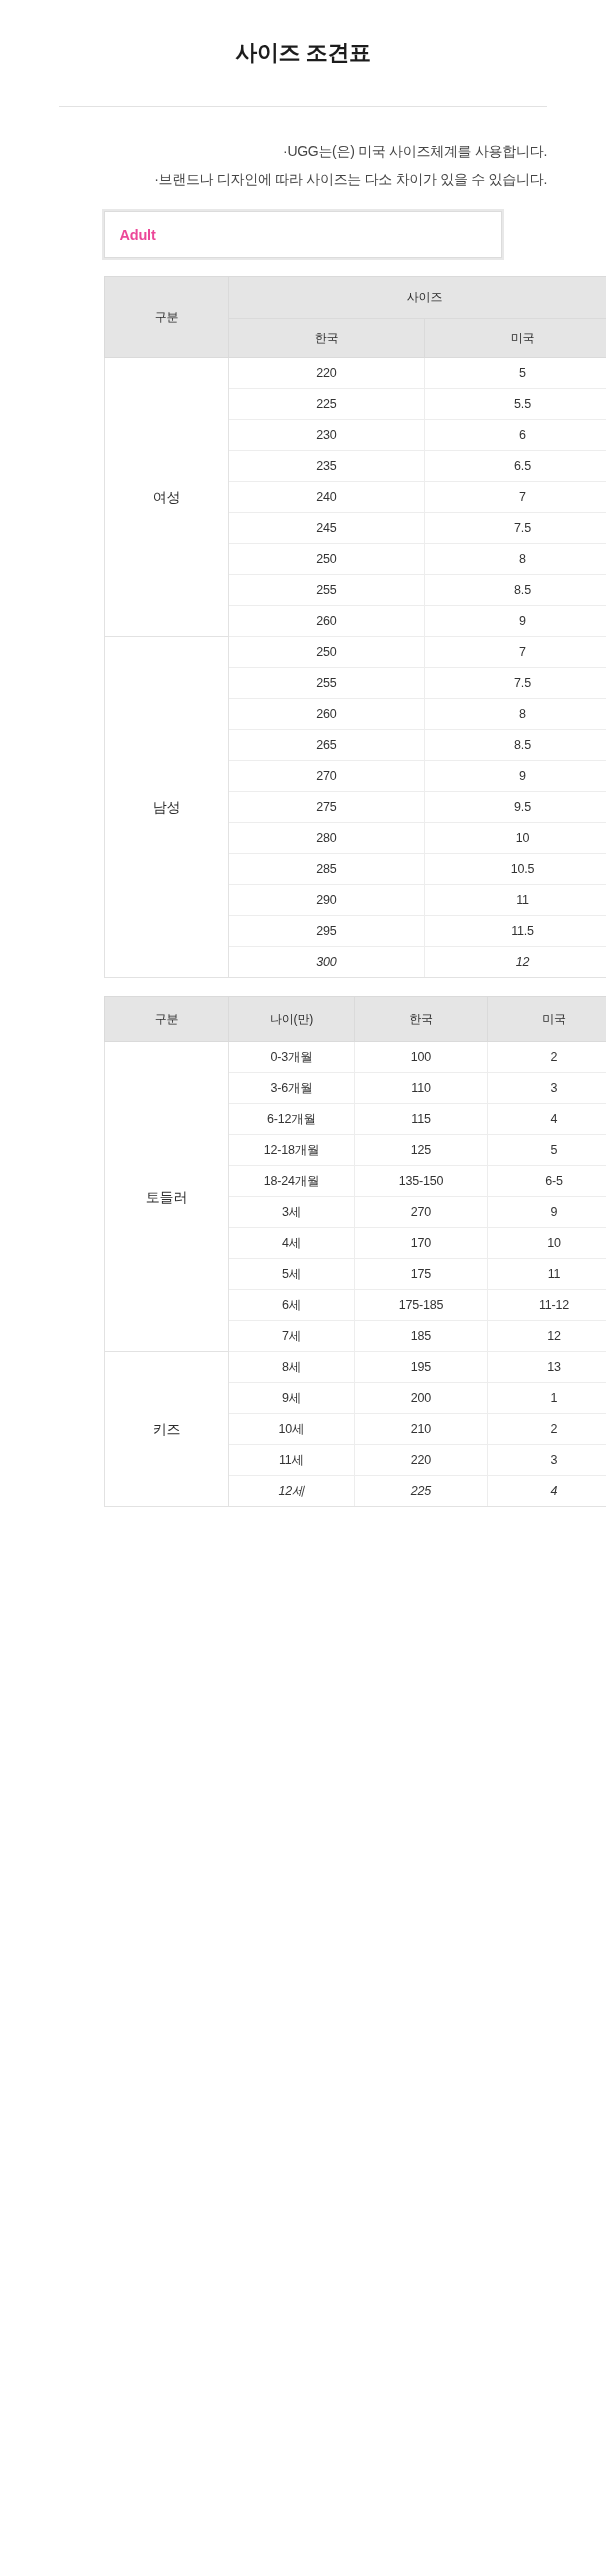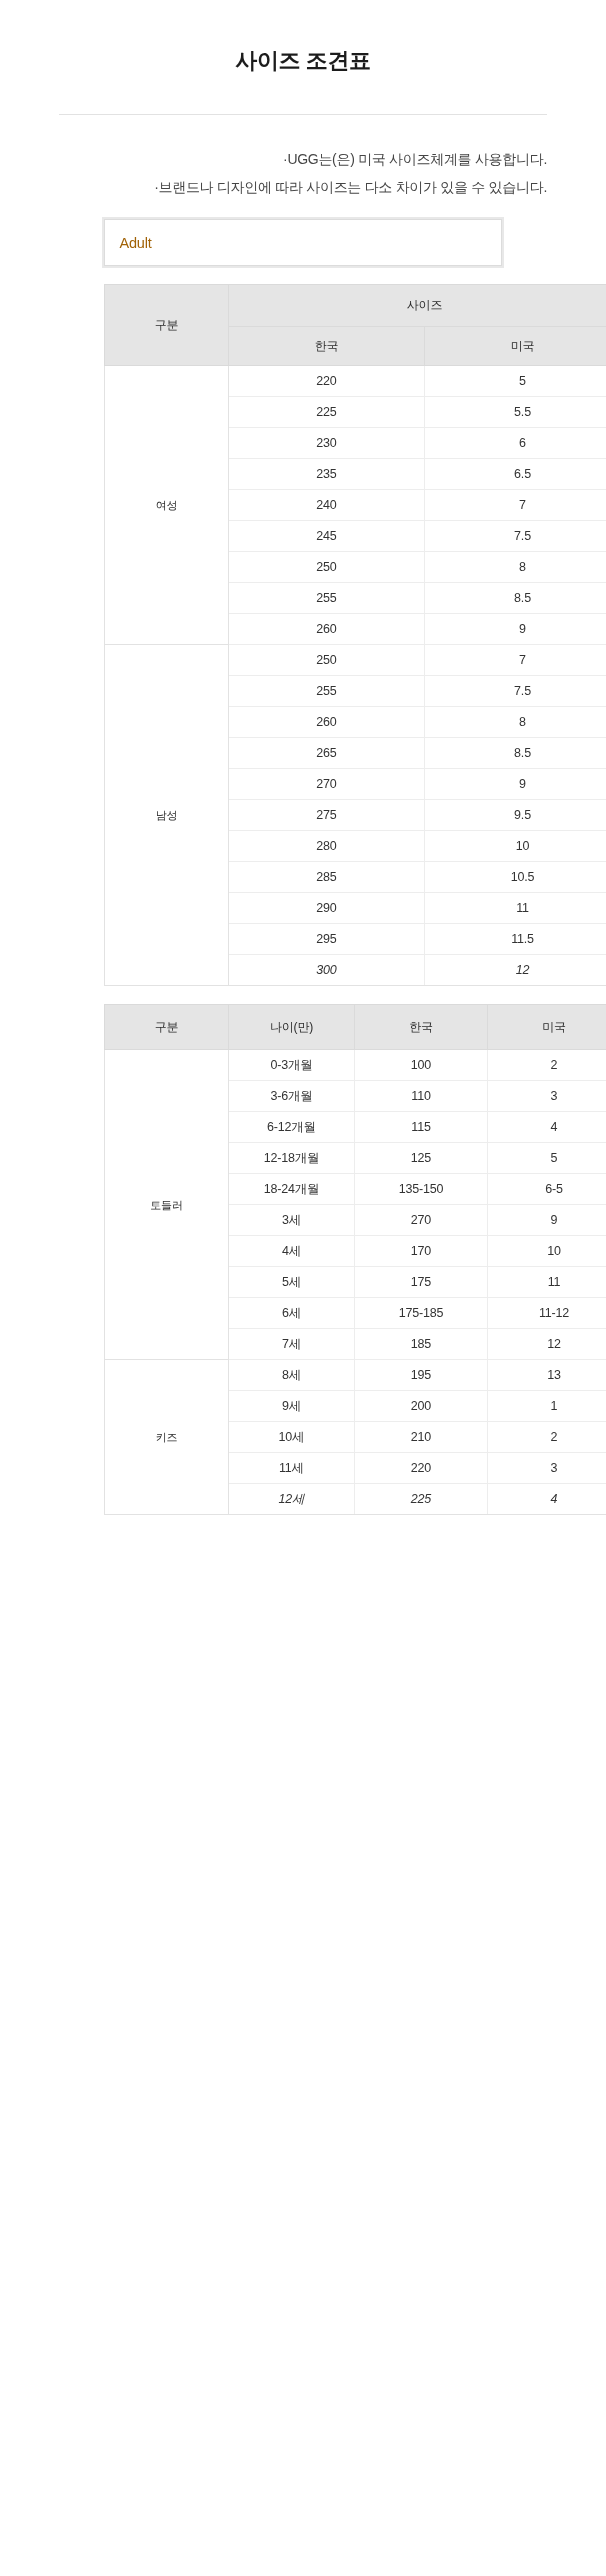--- a/index.html
+++ b/index.html
@@ -10,21 +10,21 @@
   }
   body {
     width: 606px;
     min-height: 2576px;
     font-family: "Liberation Sans", "DejaVu Sans", sans-serif;
     color: #222222;
     -webkit-font-smoothing: antialiased;
   }
   .page {
     width: 488px;
-    margin: 8px auto;
+    margin: 0 auto;
     box-sizing: border-box;
   }
 
   
   .doc-header {
     height: 107px;
     display: flex;
     align-items: center;
     justify-content: center;
     border-bottom: 0.8px solid #e2e2e2;
@@ -61,22 +61,23 @@
     border: 0.8px solid #dcdcdc;
     outline: 2.4px solid #e8e8e8;
     outline-offset: 0;
     display: flex;
     align-items: center;
     padding-left: 14.5px;
     margin-top: 18px;
   }
   .section-box-label {
     font-size: 14.5px;
-    color: #a16207;
+    color: #ec4899;
     letter-spacing: -0.2px;
+    font-weight: bold;
   }
 
   
   .table-wrap {
     padding: 0 45px;
     margin-top: 18px;
   }
   table.size-table {
     width: 100%;
     border-collapse: collapse;
@@ -99,21 +100,21 @@
     border-color: #dadada;
   }
   table.size-table tbody td {
     background: #ffffff;
     height: 28px;
     line-height: 28px;
     color: #333333;
   }
   table.size-table tbody td.group-cell {
     border-color: #e2e2e2;
-    font-size: 11px;
+    font-size: 14px;
     color: #2b2b2b;
   }
   table.size-table tbody tr.group-start > td {
     border-top: 0.8px solid #e2e2e2;
   }
   table.size-table tbody tr:last-child > td {
     border-bottom: 0.8px solid #e2e2e2;
     font-style: italic;
   }
 

